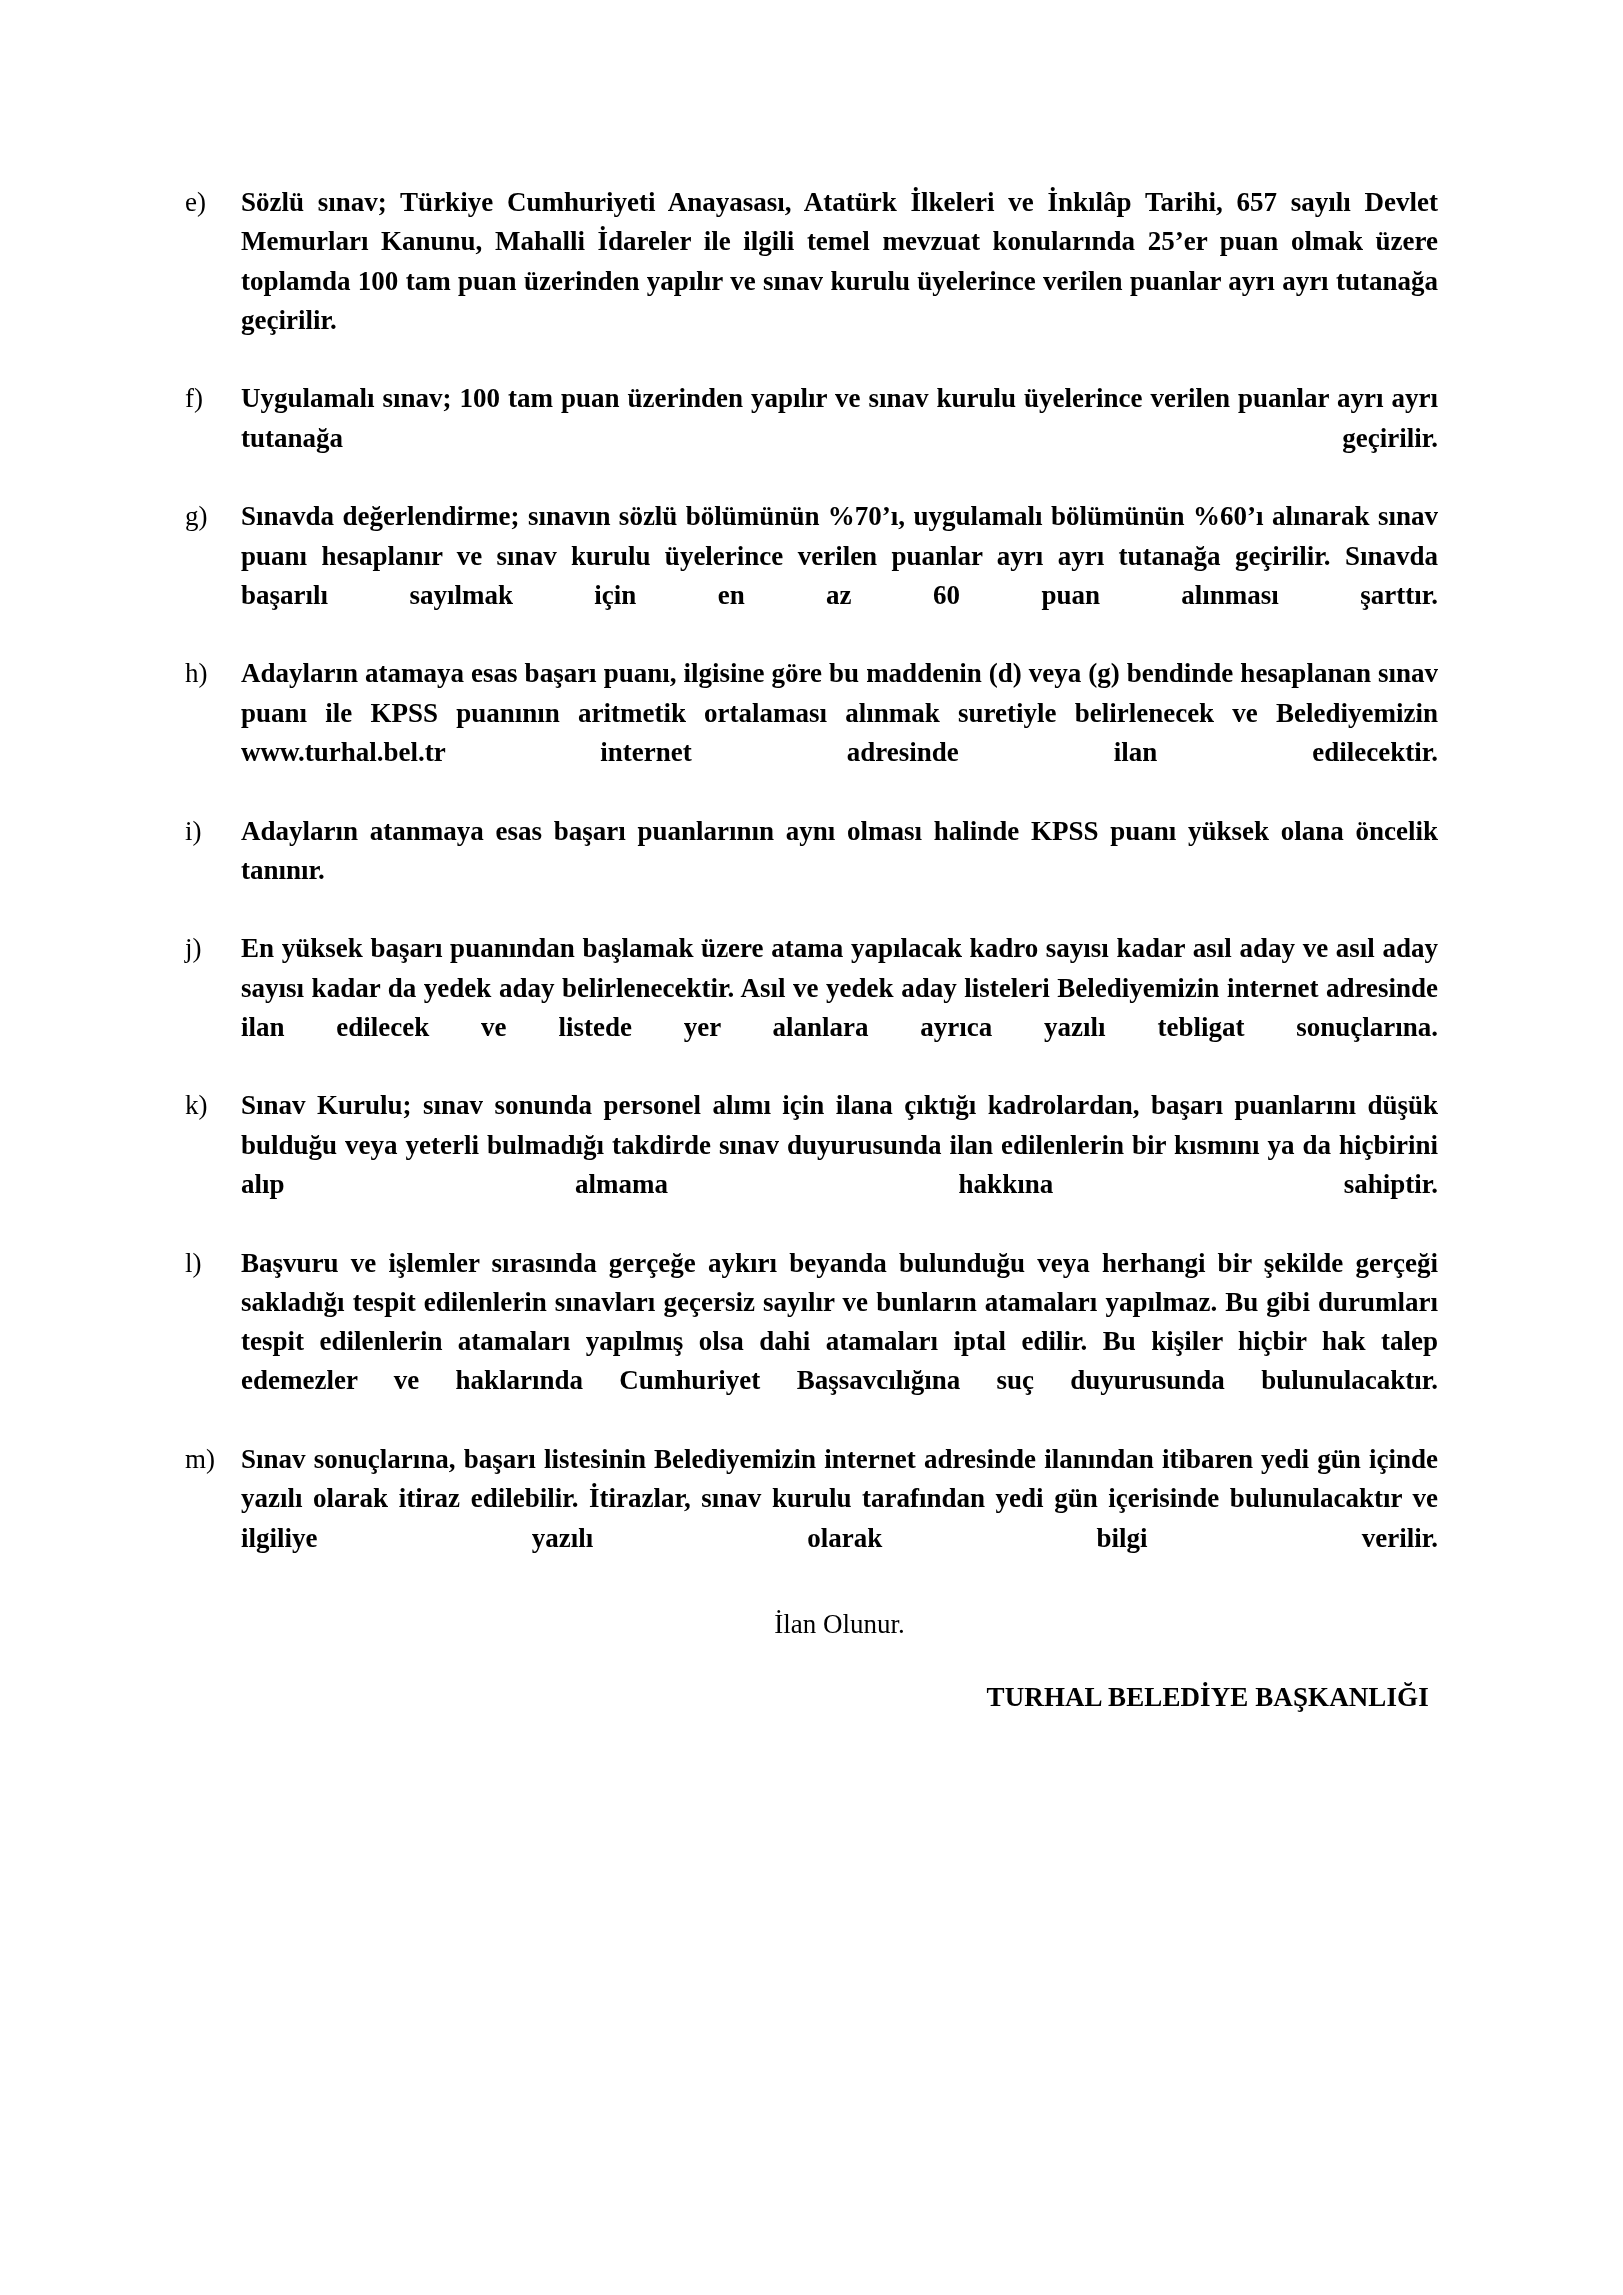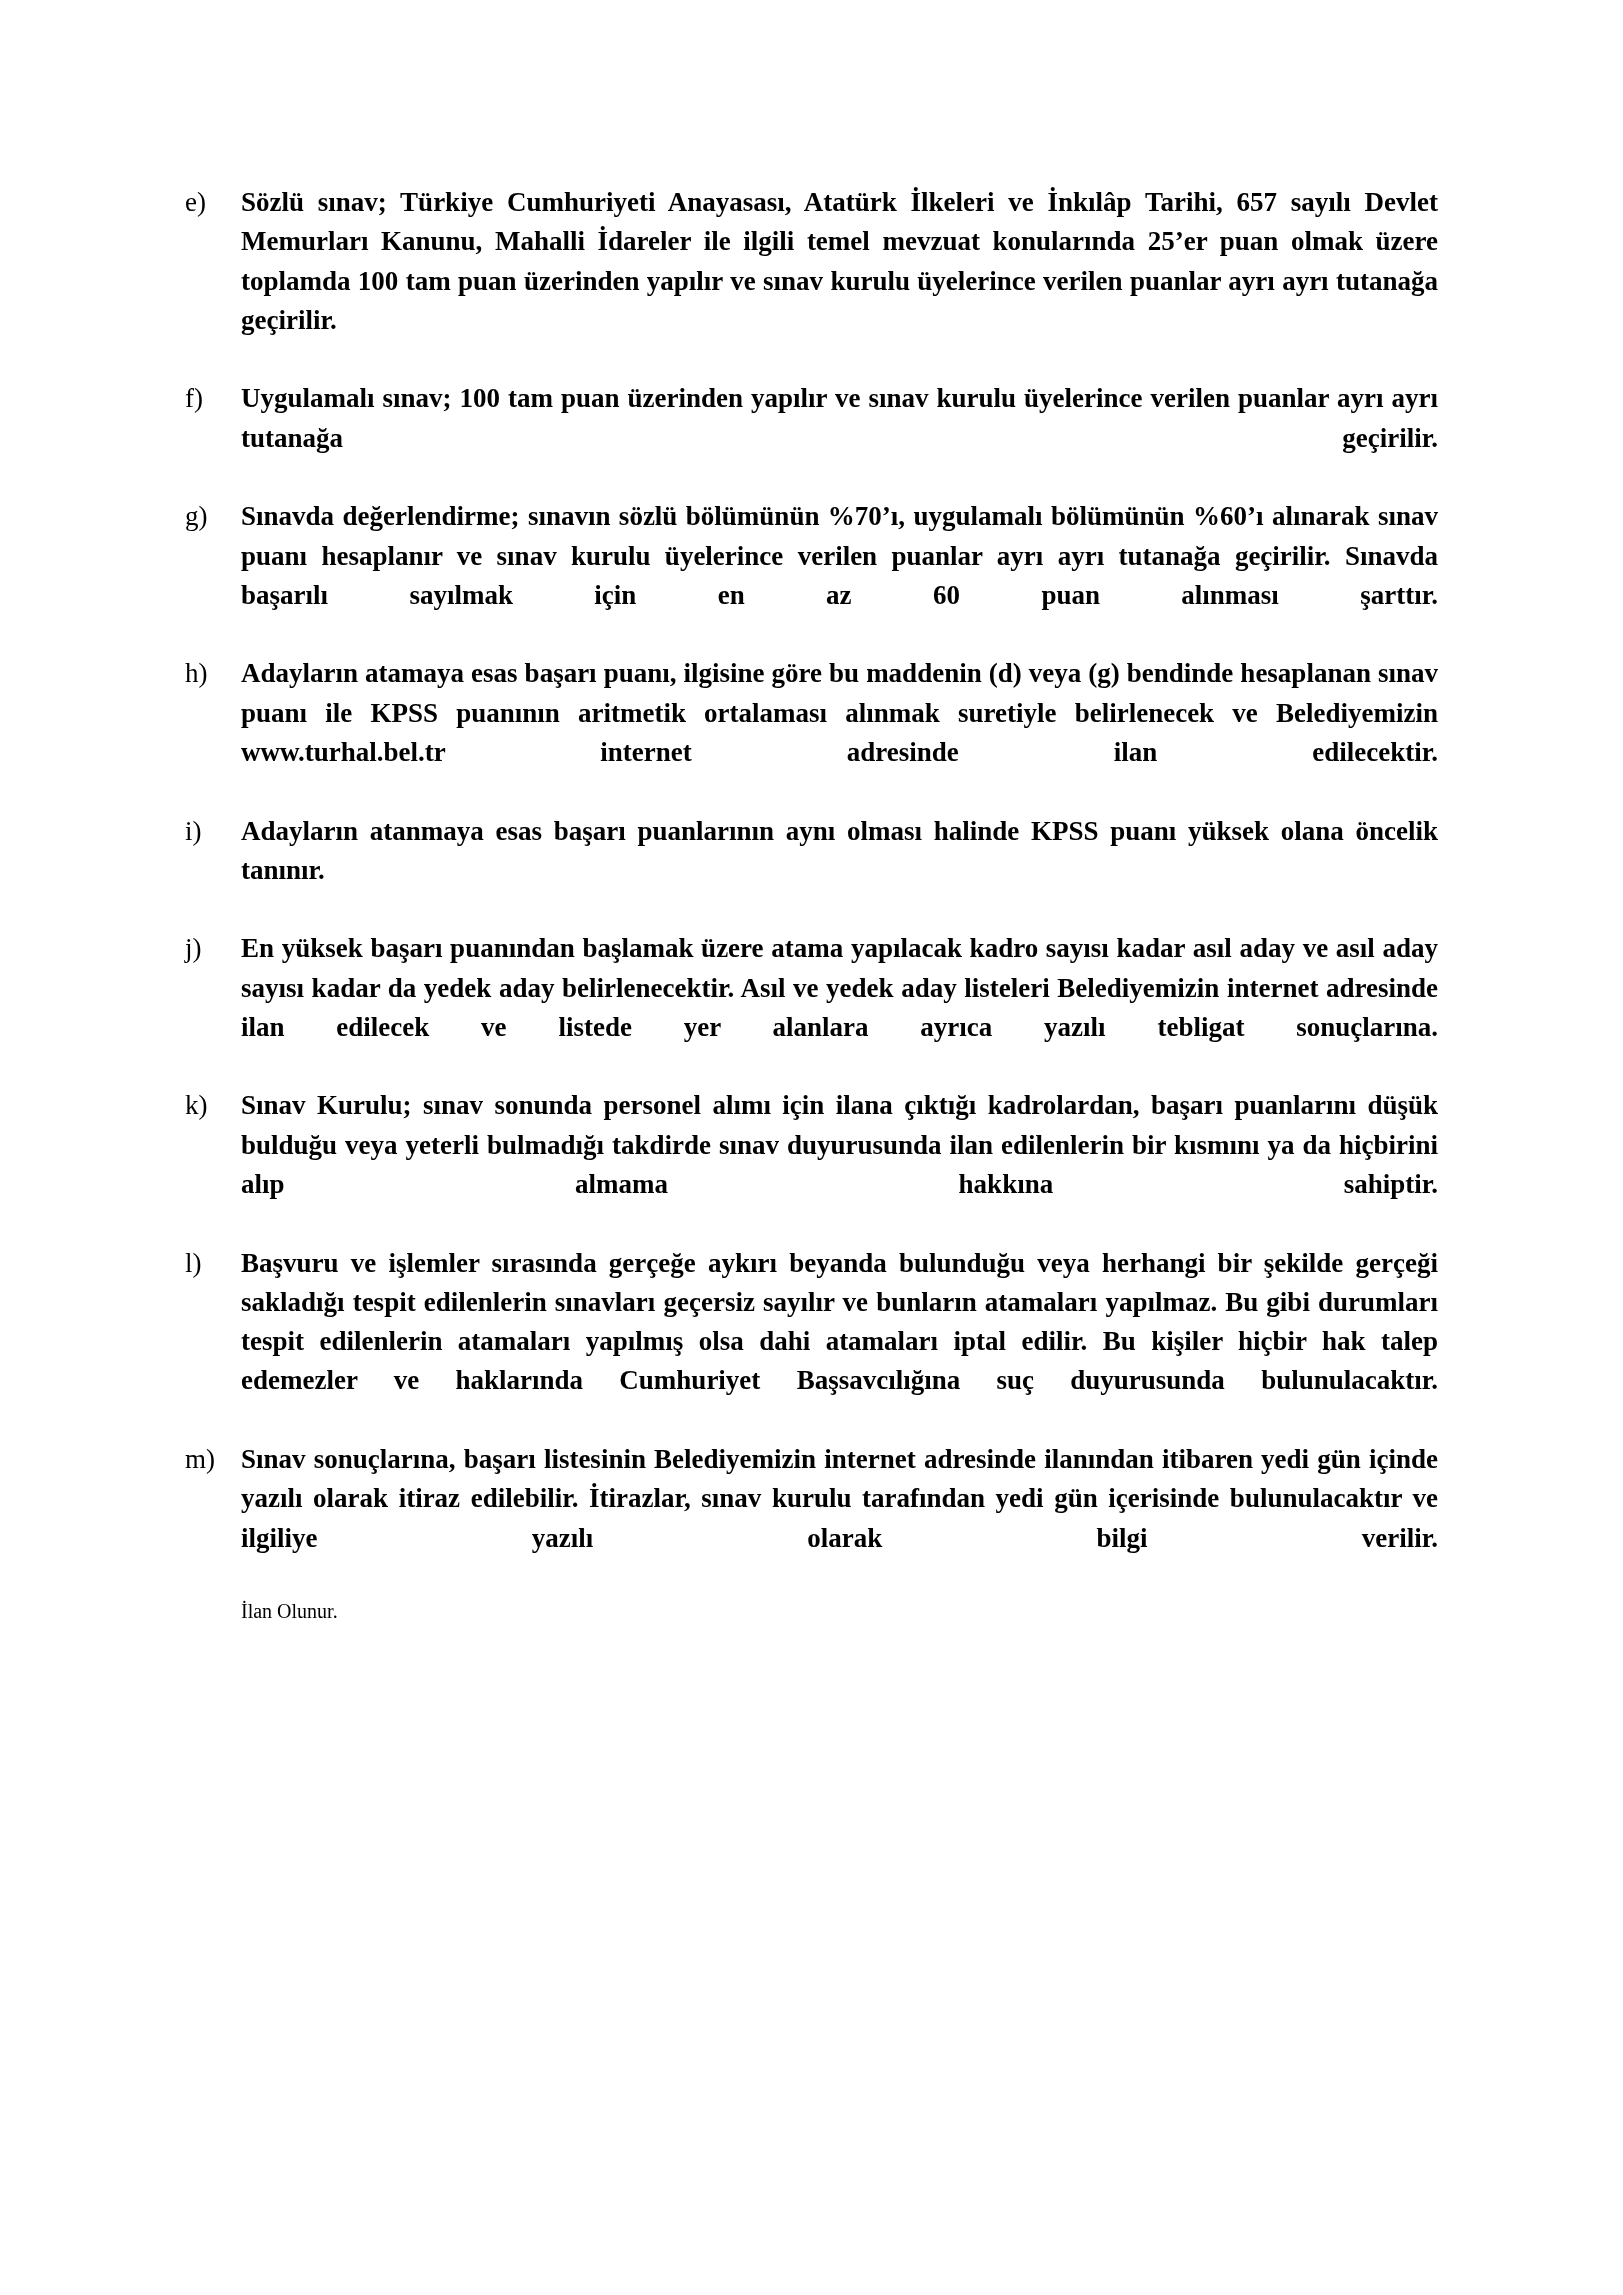--- a/index.html
+++ b/index.html
@@ -54,24 +54,24 @@
     font-weight: bold;
   }
   
   li.item > .text::after {
     content: "";
     display: inline-block;
     width: 100%;
   }
   .closing-line {
     display: block;
-    font-size: 20px;
+    font-size: 27px;
     line-height: 1.455;
-    text-align: left;
-    margin-top: 0;
+    text-align: center;
+    margin-top: 8px;
   }
   .signature {
     margin-top: 38px;
     text-align: right;
     font-weight: bold;
     font-size: 27px;
     letter-spacing: 0.1px;
     padding-right: 9.2px;
   }
 </style>
@@ -123,15 +123,16 @@
       </li>
 
       <li class="item">
         <span class="marker">m)</span>
         <span class="text">Sınav sonuçlarına, başarı listesinin Belediyemizin internet adresinde ilanından itibaren yedi gün içinde yazılı olarak itiraz edilebilir. İtirazlar, sınav kurulu tarafından yedi gün içerisinde bulunulacaktır ve ilgiliye yazılı olarak bilgi verilir.</span>
         <span class="closing-line">İlan Olunur.</span>
       </li>
 
     </ol>
 
+    <div class="signature">TURHAL BELEDİYE BAŞKANLIĞI</div>
   </div>
 </div>
 
 
 </body></html>

